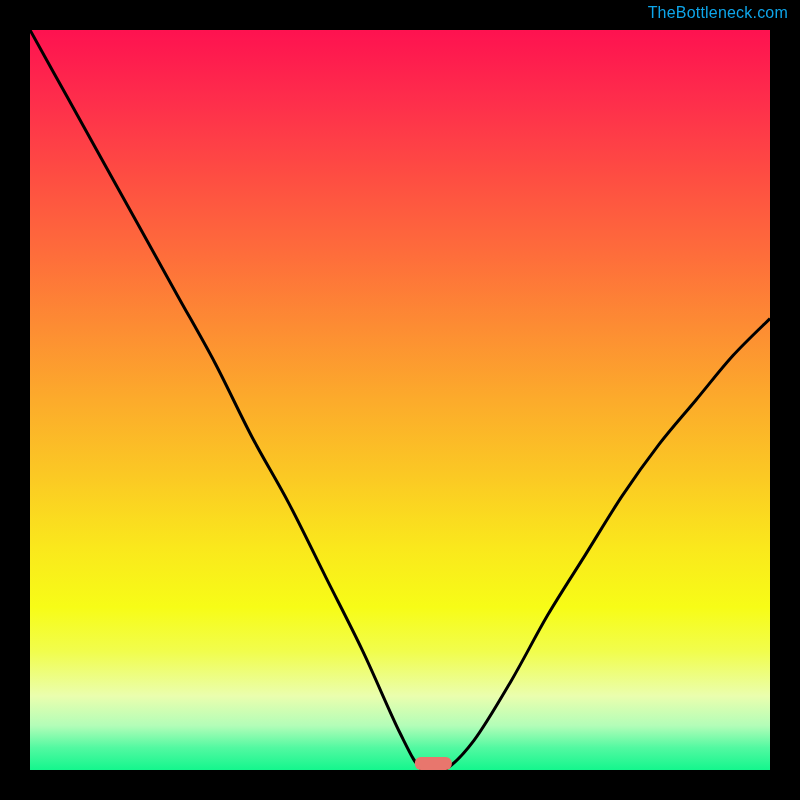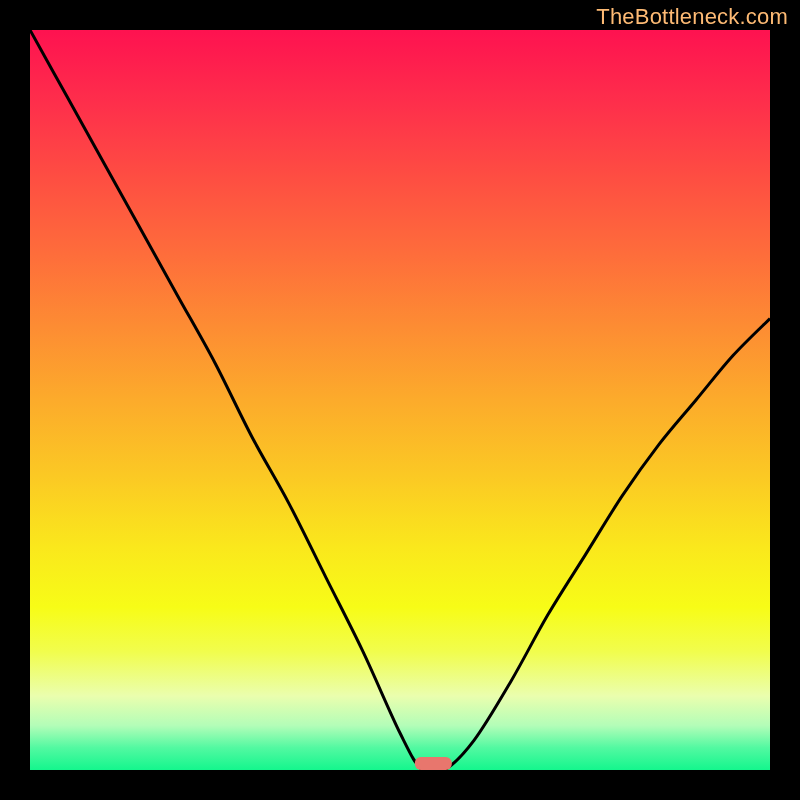--- a/index.html
+++ b/index.html
@@ -36,22 +36,22 @@
     position: absolute;
     left: 0;
     top: 0;
     width: 100%;
     height: 100%;
   }
   .attribution {
     position: absolute;
     top: 4px;
     right: 12px;
-    font-size: 22px;
-    color: #fdba74;
+    font-size: 16px;
+    color: #0ea5e9;
     font-weight: 400;
     letter-spacing: 0.2px;
   }
 </style>
 </head>
 <body>
 
 <div class="frame">
 
   <div class="attribution">TheBottleneck.com</div>

